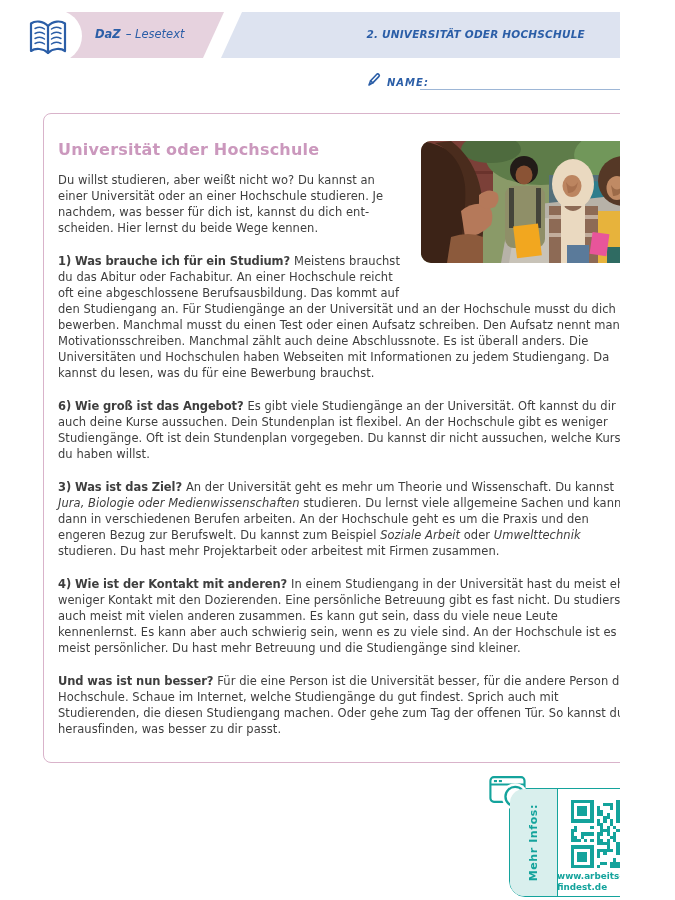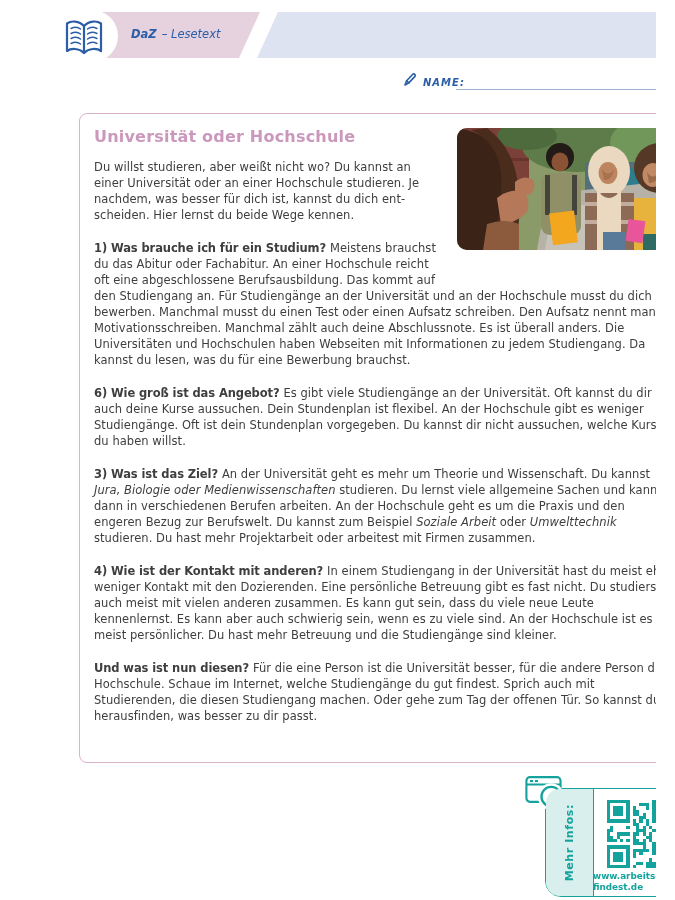--- a/index.html
+++ b/index.html
@@ -1,19 +1,18 @@
 <!DOCTYPE html>
 <html><head>
 <meta charset="utf-8">
 <style>
   html,body{margin:0;padding:0;background:#fff;}
   .page{
     position:relative;width:620px;height:900px;background:#fff;overflow:hidden;
     font-family:"DejaVu Sans",sans-serif;
-    margin-left:36px;
   }
   
   .header-svg{position:absolute;left:0;top:0;}
   .tab-category-label{
     position:absolute;left:95px;top:27px;font-size:11.5px;color:#2b5ea7;
     font-style:italic;white-space:nowrap;
   }
   .tab-category-label .brand{font-weight:bold;margin-right:5px;}
   .lesson-title{
     position:absolute;right:35px;top:28px;font-size:10.5px;font-weight:bold;
@@ -26,21 +25,21 @@
     font-style:italic;color:#2b5ea7;letter-spacing:1px;
   }
   .name-line{
     position:absolute;left:420px;top:74px;width:217px;height:15px;
     border-bottom:1.8px solid #9db6d6;background:transparent;
   }
   
   .reading-box{
     position:absolute;left:43px;top:113px;width:612px;height:650px;
     box-sizing:border-box;border:1.6px solid #d9b3ca;border-radius:8px;
-    padding:13px 14px 0 14px;overflow:hidden;background:#fff;
+    padding:26px 14px 0 14px;overflow:hidden;background:#fff;
   }
   .students-photo{
     float:right;width:219px;height:122px;margin:1px 0 26px 13px;
     border-radius:10px;overflow:hidden;
   }
   .article-title{
     margin:0 0 13px 0;font-size:16px;font-weight:bold;color:#cb98bd;
     letter-spacing:.2px;
   }
   .article p{
@@ -89,20 +88,21 @@
       <path d="M61 33.5 C58 32, 54 32, 51.5 34" stroke-width="1.4"></path>
       <path d="M61 38.5 C58 37, 54 37, 51.5 39" stroke-width="1.4"></path>
       <path d="M61 43.5 C58 42, 54 42, 51.5 44" stroke-width="1.4"></path>
     </g>
   </svg>
 
   <div class="tab-category-label">
     <span class="brand">DaZ</span><span>– Lesetext</span>
   </div>
 
+  <div class="lesson-title">2. UNIVERSITÄT ODER HOCHSCHULE</div>
 
   <svg class="pencil-icon" width="16" height="17" viewBox="0 0 16 17">
     <g stroke="#2b5ea7" stroke-width="1.6" fill="none" stroke-linejoin="round" stroke-linecap="round">
       <path d="M3 14 L4.6 9.8 L10.8 3.2 C11.9 2 14.1 4.2 13 5.4 L6.8 11.9 Z"></path>
       <path d="M4.6 9.8 L6.8 11.9"></path>
     </g>
   </svg>
   <div class="name-label">NAME:</div>
   <div class="name-line"></div>
 
@@ -158,21 +158,21 @@
     </div>
 
     <h1 class="article-title">Universität oder Hochschule</h1>
 
     <div class="article" id="article-paragraphs">
         <p><span>Du willst studieren, aber weißt nicht wo? Du kannst an einer Universität oder an einer Hochschule studieren. Je nachdem, was besser für dich ist, kannst du dich ent­scheiden. Hier lernst du beide Wege kennen.</span></p>
         <p><b>1) Was brauche ich für ein Studium? </b><span>Meistens brauchst du das Abitur oder Fachabitur. An einer Hochschule reicht oft eine abgeschlossene Berufsausbildung. Das kommt auf den Studiengang an. Für Studien­gänge an der Universität und an der Hochschule musst du dich bewerben. Manchmal musst du einen Test oder einen Aufsatz schreiben. Den Aufsatz nennt man Motivationsschreiben. Manchmal zählt auch deine Abschlussnote. Es ist überall anders. Die Universitäten und Hochschulen haben Webseiten mit Informationen zu jedem Studiengang. Da kannst du le­sen, was du für eine Bewerbung brauchst.</span></p>
         <p><b>6) Wie groß ist das Angebot? </b><span>Es gibt viele Studiengänge an der Universität. Oft kannst du dir auch deine Kurse aussuchen. Dein Stundenplan ist flexibel. An der Hochschule gibt es weniger Studiengänge. Oft ist dein Stundenplan vorgegeben. Du kannst dir nicht aussuchen, welche Kurse du haben willst.</span></p>
         <p><b>3) Was ist das Ziel? </b><span>An der Universität geht es mehr um Theorie und Wissenschaft. Du kannst </span><i>Jura, Biologie oder Medienwissenschaften</i><span> studieren. Du lernst viele allgemeine Sachen und kannst dann in verschiedenen Berufen arbeiten. An der Hochschule geht es um die Praxis und den engeren Bezug zur Berufswelt. Du kannst zum Beispiel </span><i>Soziale Arbeit</i><span> oder </span><i>Umwelttechnik</i><span> studieren. Du hast mehr Projektarbeit oder arbeitest mit Firmen zusammen.</span></p>
         <p><b>4) Wie ist der Kontakt mit anderen? </b><span>In einem Studiengang in der Universität hast du meist eher weniger Kontakt mit den Dozierenden. Eine persönliche Betreuung gibt es fast nicht. Du studierst auch meist mit vielen anderen zusammen. Es kann gut sein, dass du viele neue Leute kennenlernst. Es kann aber auch schwierig sein, wenn es zu viele sind. An der Hochschule ist es meist persönlicher. Du hast mehr Betreuung und die Studiengänge sind kleiner.</span></p>
-        <p><b>Und was ist nun diesen? </b><span>Für die eine Person ist die Universität besser, für die andere Person die Hochschule. Schaue im Internet, welche Studiengänge du gut findest. Sprich auch mit Studierenden, die diesen Studiengang machen. Oder gehe zum Tag der offenen Tür. So kannst du herausfinden, was besser zu dir passt.</span></p>
+        <p><b>Und was ist nun besser? </b><span>Für die eine Person ist die Universität besser, für die andere Person die Hochschule. Schaue im Internet, welche Studiengänge du gut findest. Sprich auch mit Studierenden, die diesen Studiengang machen. Oder gehe zum Tag der offenen Tür. So kannst du herausfinden, was besser zu dir passt.</span></p>
       </div>
   </div>
 
   <div class="qr-panel">
     <svg class="browser-search-icon" width="44" height="40" viewBox="0 0 37 34">
       <rect x="1" y="1" width="29" height="21" rx="3" fill="#ffffff" stroke="#14a39c" stroke-width="1.8"></rect>
       <line x1="1" y1="7.2" x2="30" y2="7.2" stroke="#14a39c" stroke-width="1.6"></line>
       <rect x="4" y="3.4" width="2.6" height="1.8" fill="#14a39c"></rect>
       <rect x="8.2" y="3.4" width="2.6" height="1.8" fill="#14a39c"></rect>
       <circle cx="22" cy="17.5" r="8.8" fill="#ffffff" stroke="#ffffff" stroke-width="5"></circle>

